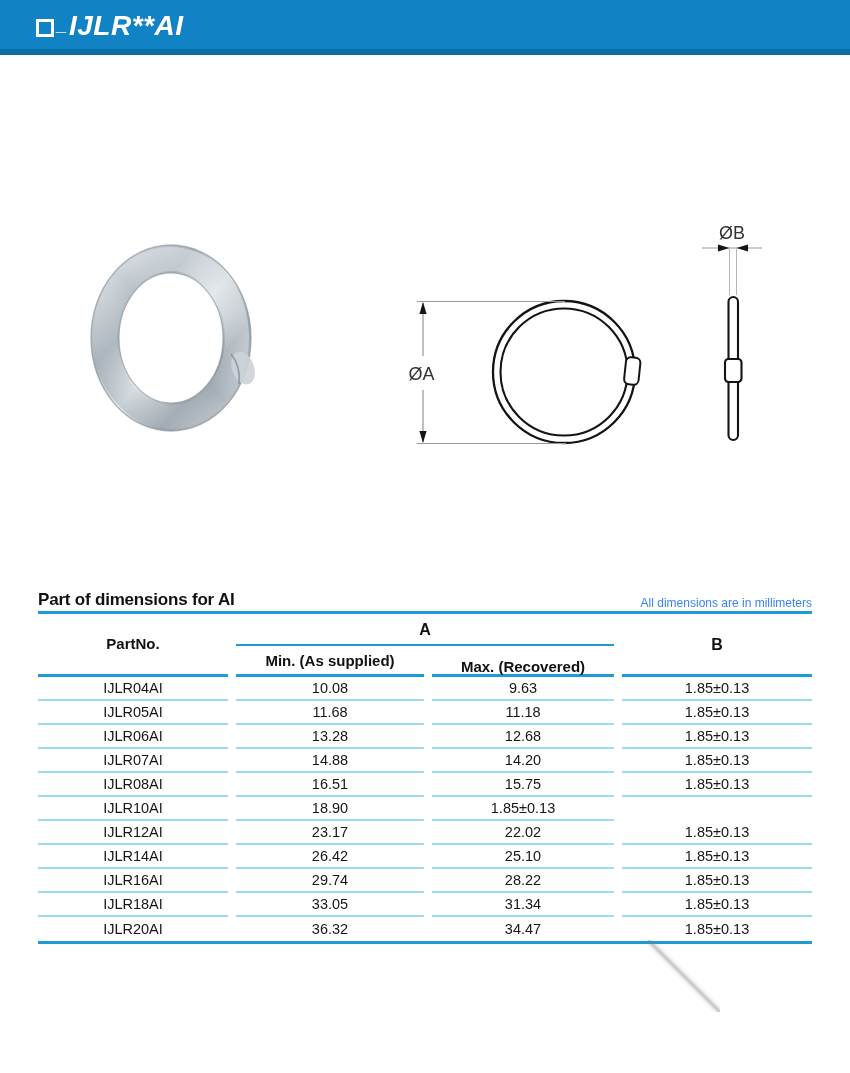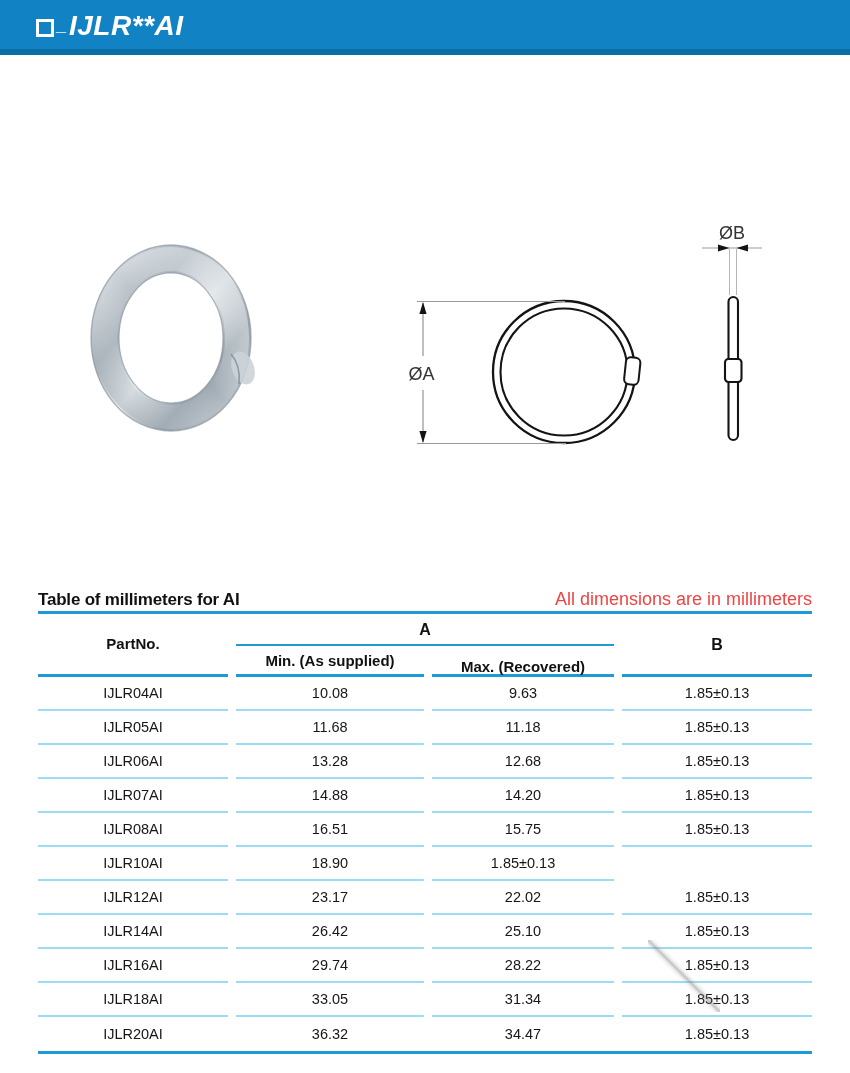--- a/index.html
+++ b/index.html
@@ -34,34 +34,34 @@
   .front-view{position:absolute;left:400px;top:210px;}
   .side-view{position:absolute;left:690px;top:215px;}
   .draw-label{font-family:"Liberation Sans",sans-serif;font-size:18px;fill:#333333;}
 
   
   .tbl-title-row{
     position:absolute;left:38px;top:588px;width:774px;height:22px;
     display:flex;justify-content:space-between;align-items:flex-end;
   }
   .tbl-title{margin:0;font-size:17px;font-weight:bold;color:#111;letter-spacing:-0.2px;}
-  .tbl-note{font-size:18px;color:#ef4444;margin-left:35px;}
+  .tbl-note{font-size:12px;color:#3b82f6;margin-left:35px;}
   .tbl-title-rule{position:absolute;left:38px;top:611px;width:774px;height:3px;background:#1e9ad5;}
 
   .table{position:absolute;left:38px;top:615px;width:774px;}
   .grid-cols{display:grid;grid-template-columns:190px 188px 182px 190px;column-gap:8px;}
   .thead{display:grid;grid-template-columns:190px 188px 182px 190px;column-gap:8px;grid-template-rows:31px 31px;}
   .th{display:flex;align-items:center;justify-content:center;font-weight:bold;color:#111;}
   .th-part{grid-column:1;grid-row:1/3;flex-direction:row;font-size:15px;line-height:1.1;border-bottom:3px solid #1e9ad5;}
   .th-groupA{grid-column:2/4;grid-row:1;font-size:16px;border-bottom:2.5px solid #1e9ad5;}
   .th-min{grid-column:2;grid-row:2;font-size:15px;border-bottom:3px solid #1e9ad5;text-align:center;}
   .th-max{grid-column:3;grid-row:2;font-size:15px;border-bottom:3px solid #1e9ad5;margin-top:12px;}
   .th-b{grid-column:4;grid-row:1/3;font-size:16px;border-bottom:3px solid #1e9ad5;}
 
-  .trow{height:34px;}
+  .trow{height:24px;}
   .tcell{
     display:flex;align-items:center;justify-content:center;
     font-size:14.5px;color:#161616;border-bottom:2px solid #9bdcf4;
   }
   .trow:last-child .tcell{border-bottom:none;}
   .tbl-bottom{width:774px;height:3px;background:#1e9ad5;}
 
   
   .artifact{
     position:absolute;left:648px;top:940px;width:72px;height:72px;pointer-events:none;
@@ -130,21 +130,21 @@
       <line x1="39.5" y1="34" x2="39.5" y2="80" stroke="#b5b5b5" stroke-width="1"></line>
       <line x1="46.5" y1="34" x2="46.5" y2="80" stroke="#b5b5b5" stroke-width="1"></line>
     </g>
     <g>
       <rect x="38.5" y="82" width="9.5" height="143" rx="4.75" fill="#ffffff" stroke="#141414" stroke-width="2.1"></rect>
       <rect x="35" y="144" width="16.5" height="23" rx="3.5" fill="#ffffff" stroke="#141414" stroke-width="2.1"></rect>
     </g>
   </svg>
 
   <div class="tbl-title-row">
-    <h2 class="tbl-title">Table of millimeters for AI</h2>
+    <h2 class="tbl-title">Part of dimensions for AI</h2>
     <span class="tbl-note">All dimensions are in millimeters</span>
   </div>
   <div class="tbl-title-rule"></div>
 
   <div class="table">
     <div class="thead">
       <div class="th th-part">
         <div>Part</div>
         <div>No.</div>
       </div>

